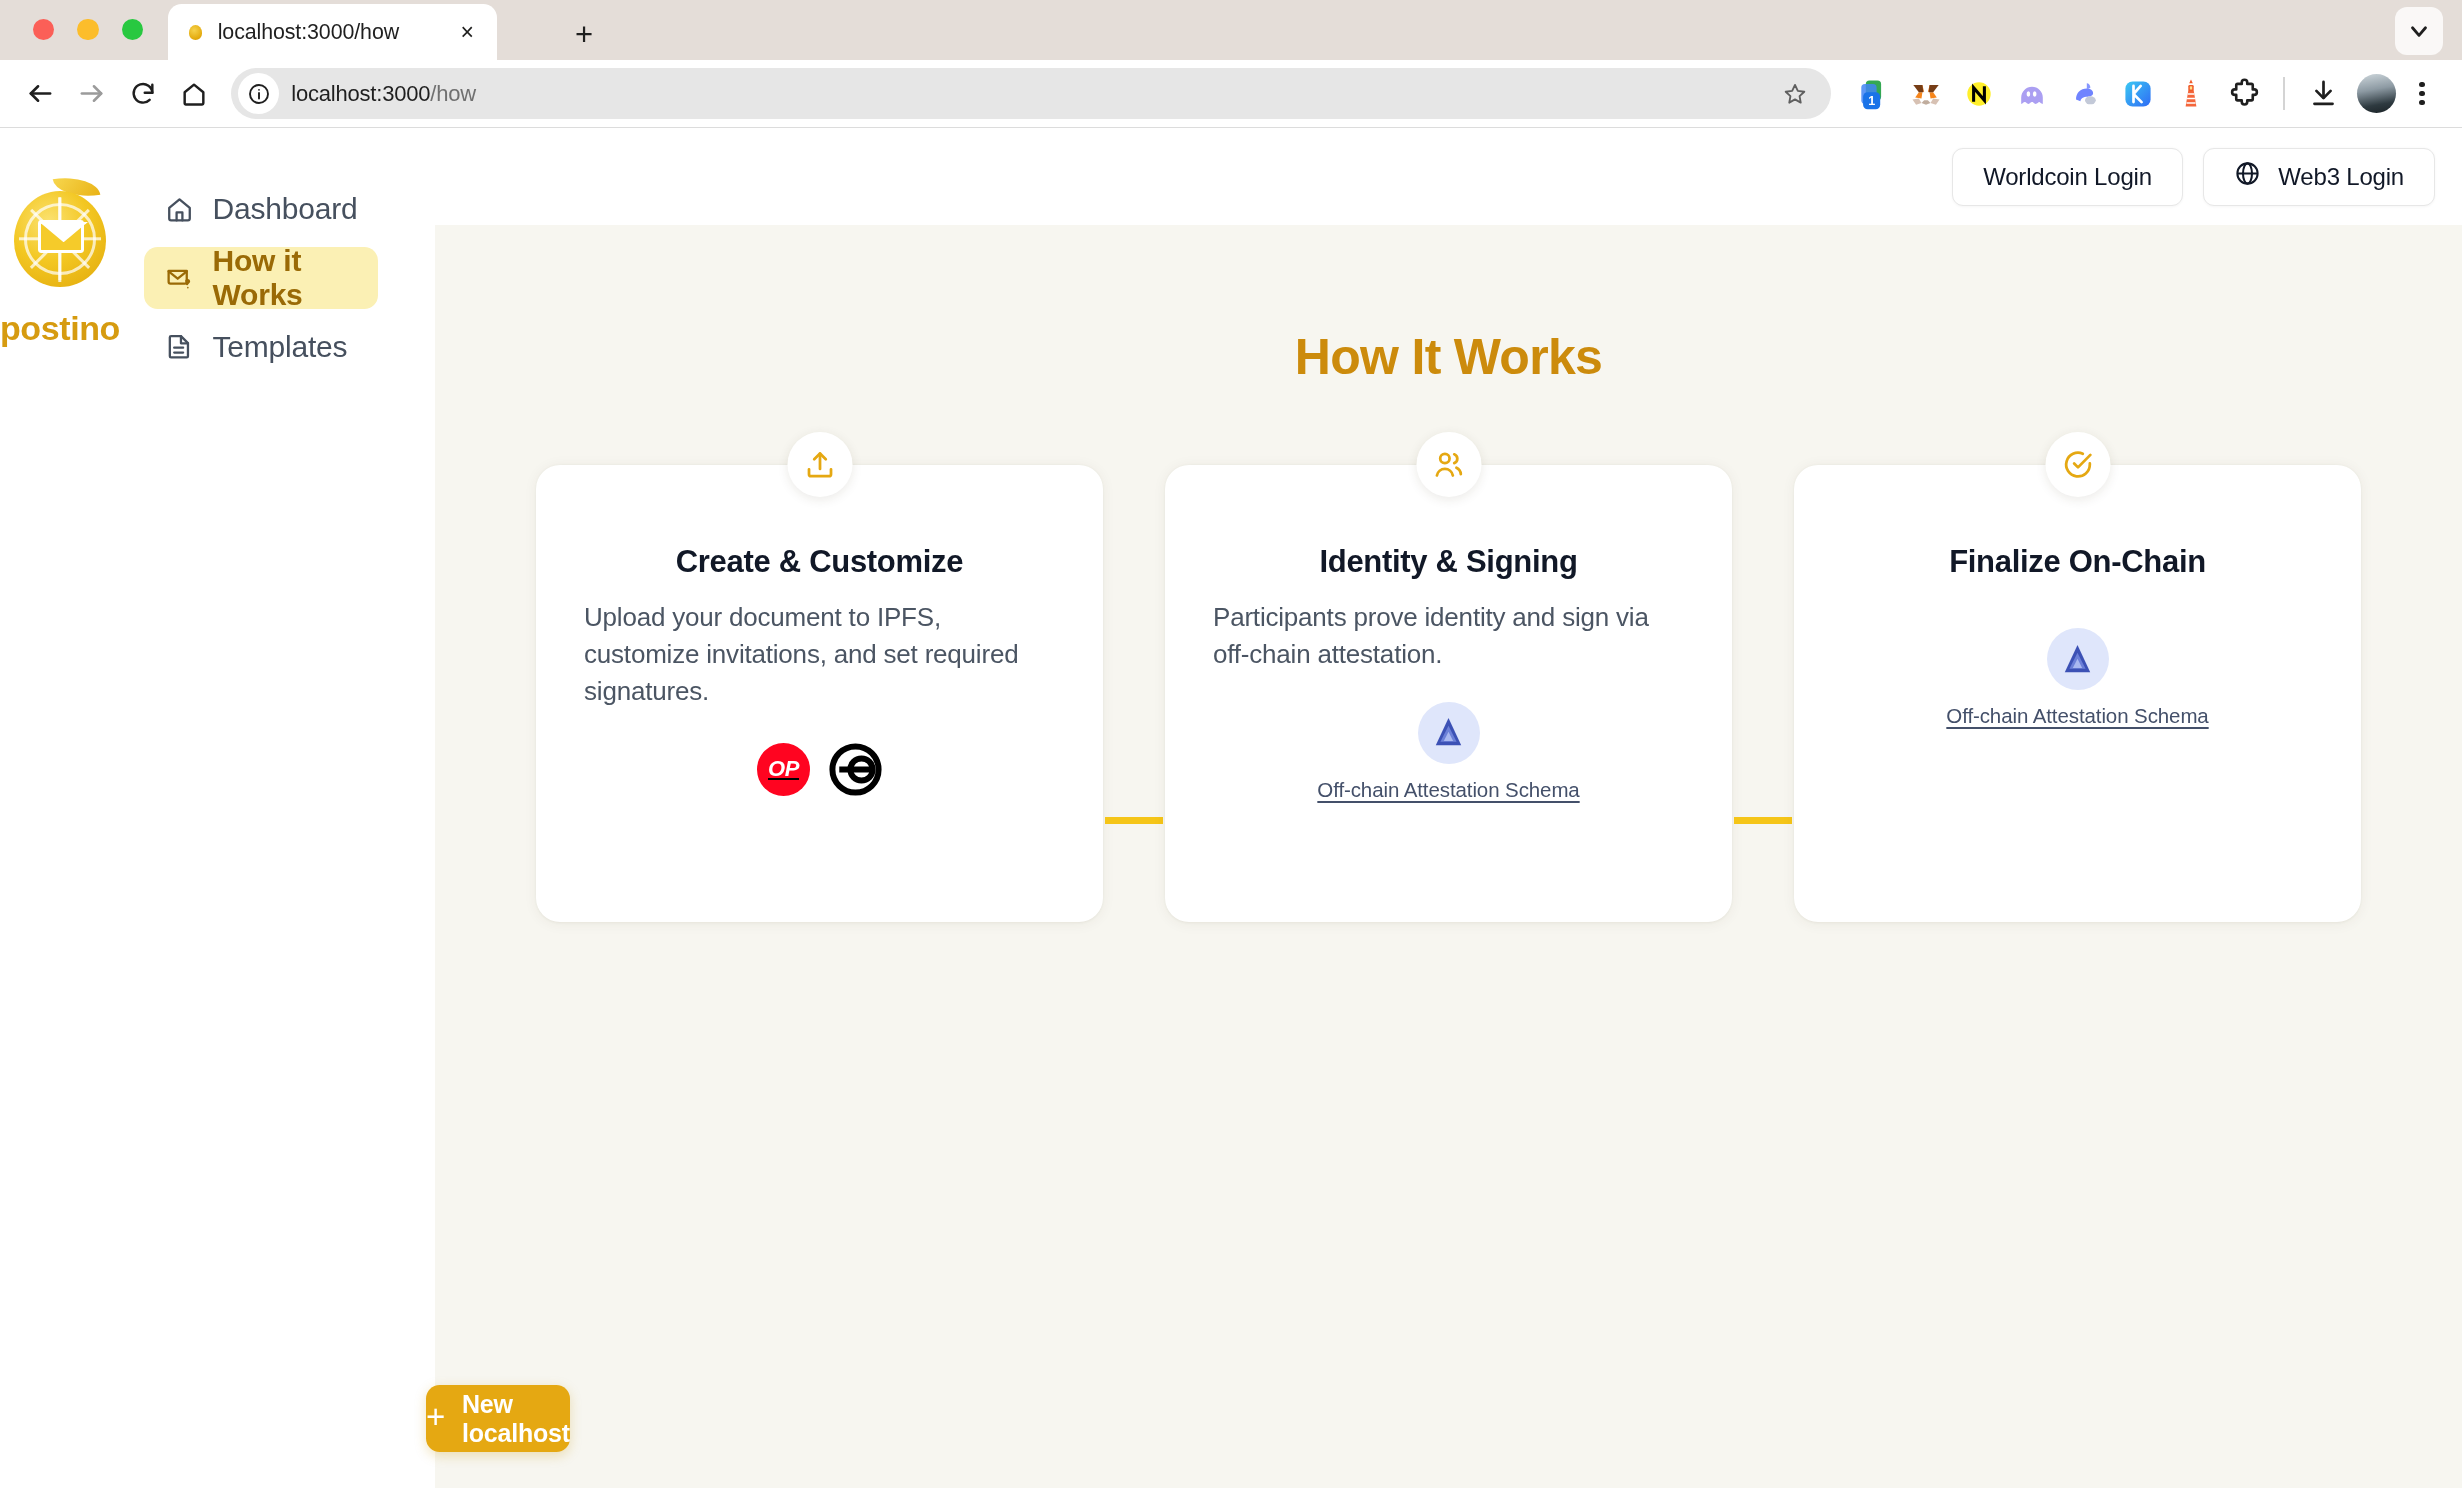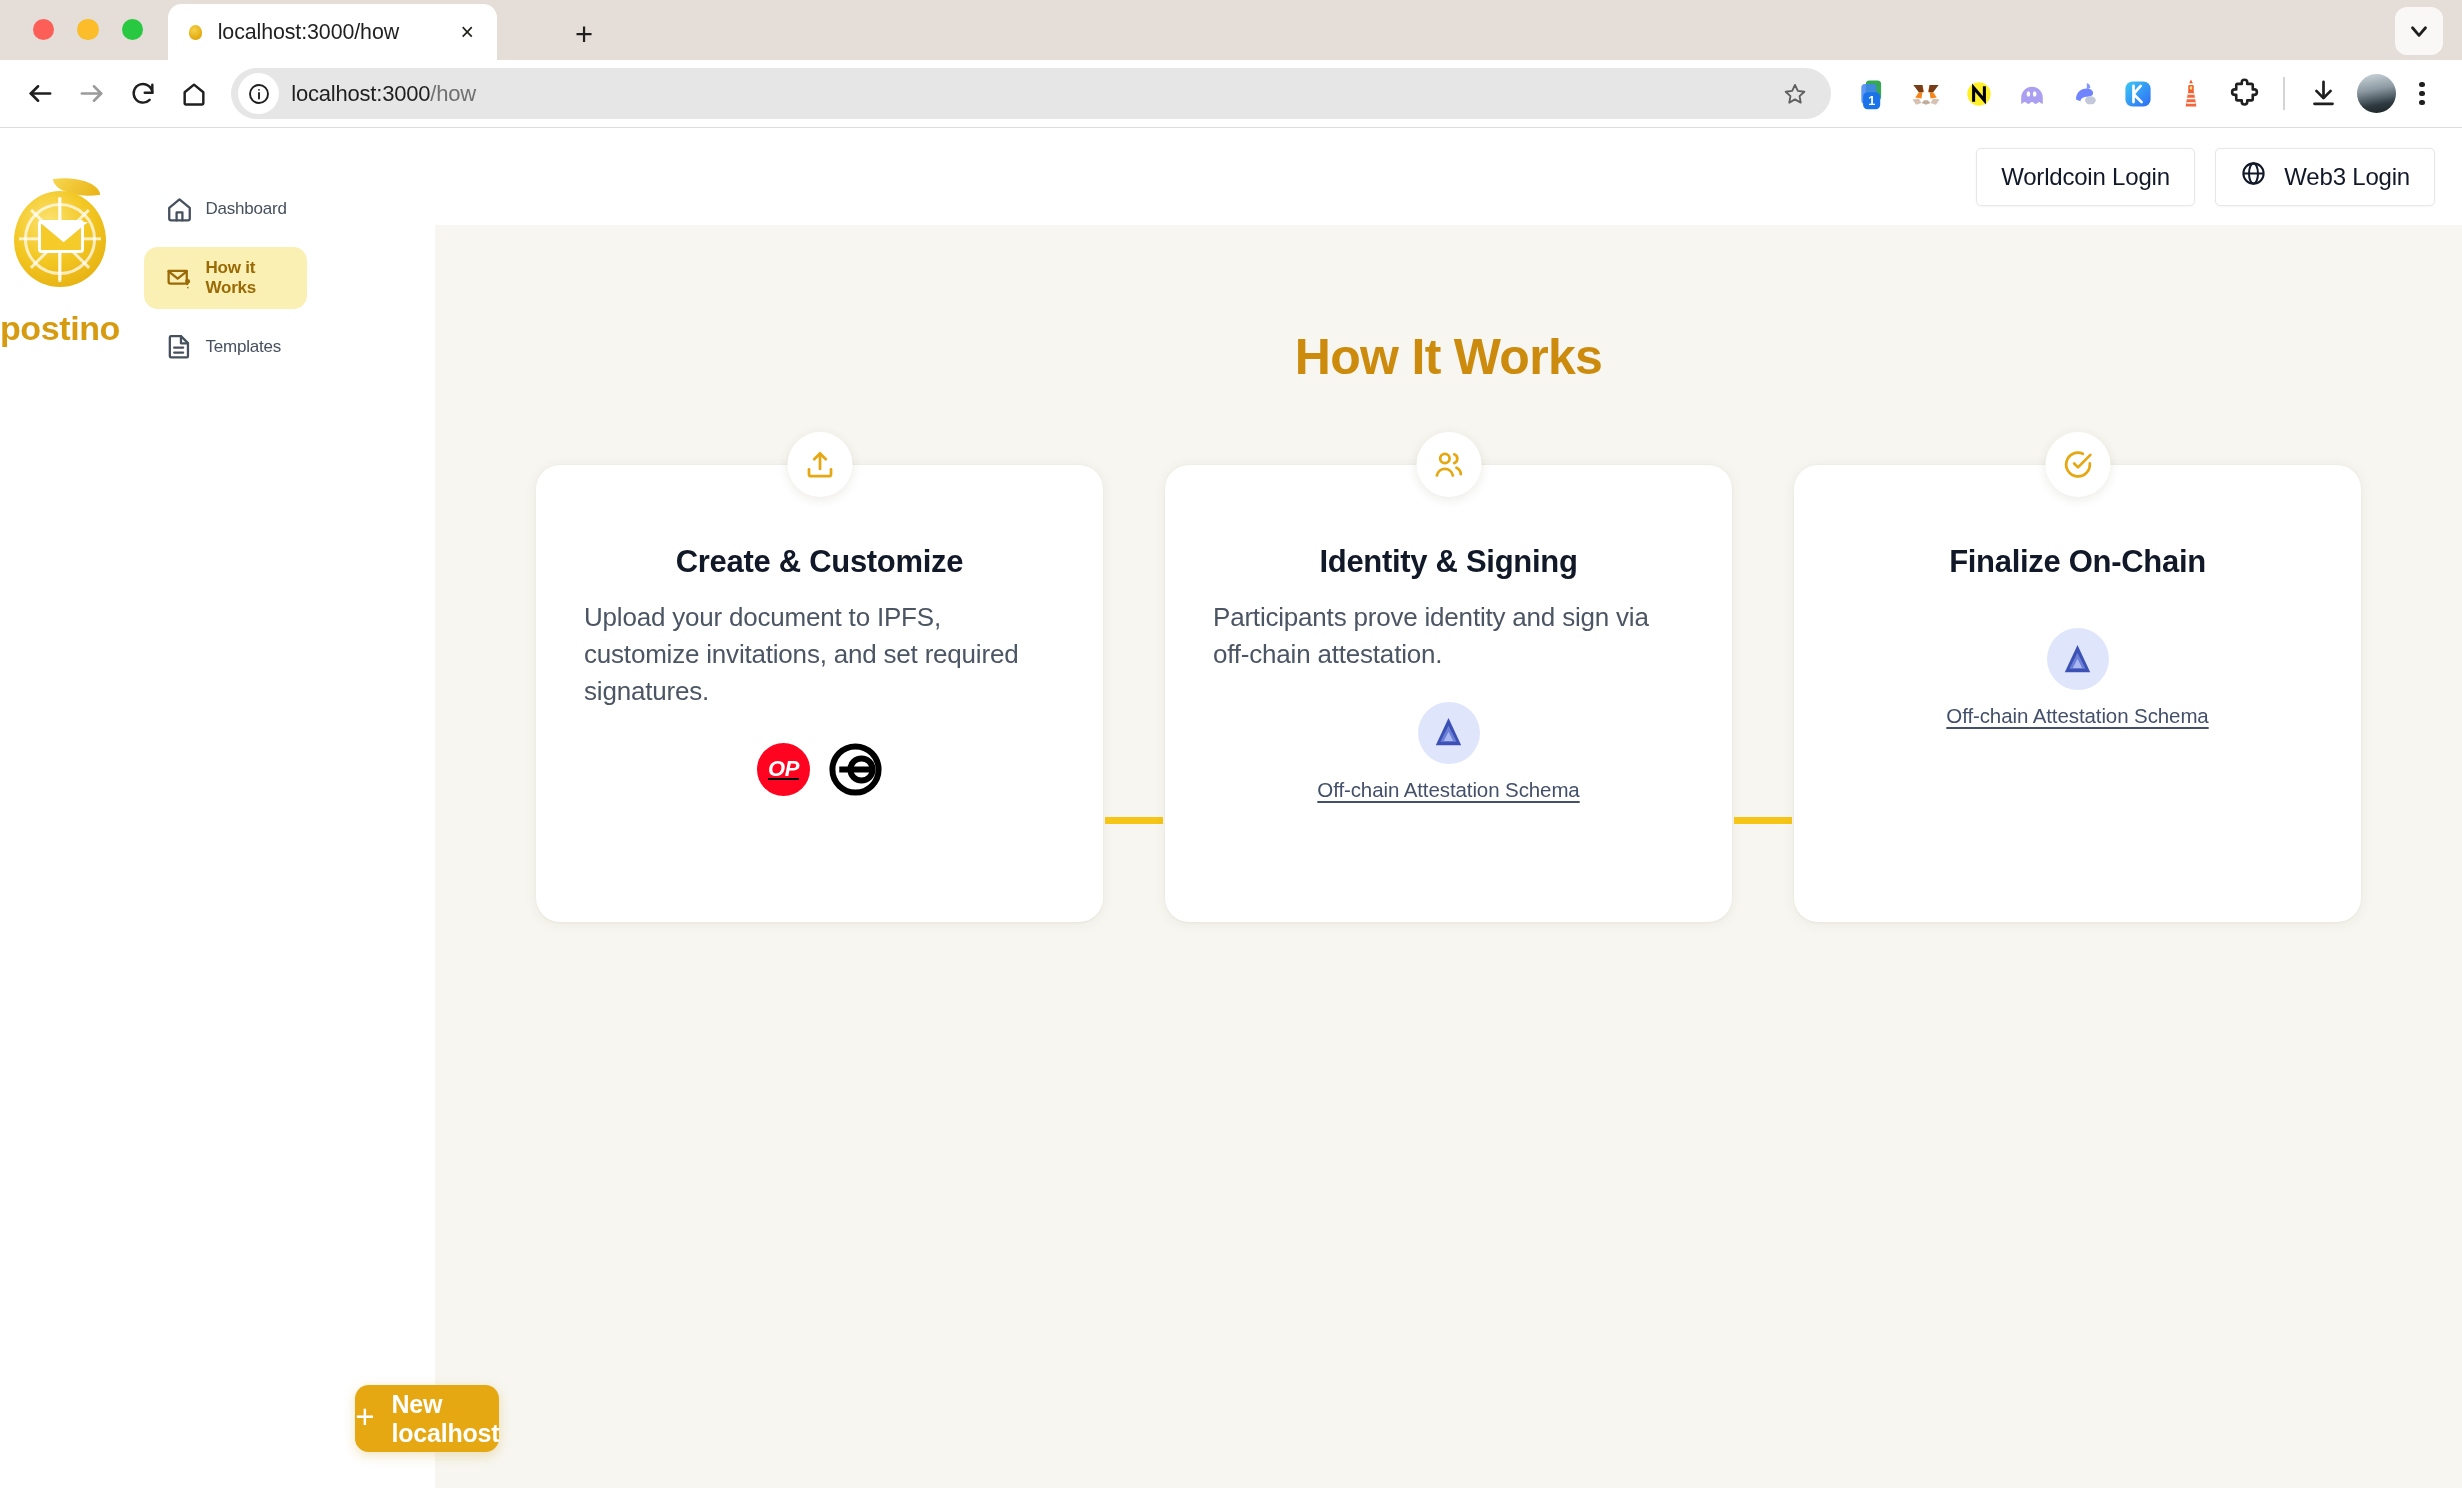--- a/index.html
+++ b/index.html
@@ -135,23 +135,23 @@
     transform: skewY(0deg);
     clip-path: polygon(0 0, 100% 0, 50% 100%);
     background: #ffffff;
   }
   .logo-text {
     margin-top: 17px; font-size: 34px; font-weight: 700; color: #d69b10; letter-spacing: -0.4px;
   }
 
   .nav { margin-top: 50px; display: flex; flex-direction: column; gap: 6.8px; padding: 0 24px; }
   .nav-item {
-    height: 62px; display: flex; align-items: center; gap: 10px;
+    height: 62px; display: flex; align-items: center; gap: 17px;
     padding: 0 20.5px; border-radius: 13.7px; color: #46505e;
-    font-size: 17px; font-weight: 500; letter-spacing: -0.2px;
+    font-size: 30px; font-weight: 500; letter-spacing: -0.2px;
   }
   .nav-item.active { background: #fbf0b4; color: #9a6a06; font-weight: 600; }
   .nav-ico { width: 31px; height: 31px; flex: 0 0 31px; display: flex; align-items: center; justify-content: center; }
 
   .newdoc-wrap { margin-top: auto; padding: 0 24px 36px 24px; }
   .newdoc {
     width: 100%; height: 67px; background: #e5a812; border-radius: 13.7px;
     display: flex; align-items: center; justify-content: center; gap: 17px;
     color: #ffffff; font-size: 25px; font-weight: 600; letter-spacing: -0.2px;
     box-shadow: 0 3.4px 12px rgba(200,150,10,.25);
@@ -159,22 +159,22 @@
   .newdoc .plus { font-size: 33px; font-weight: 400; line-height: 1; margin-top: -3.4px; }
 
   
   .main { flex: 1; position: relative; background: #ffffff; }
   .topbar {
     position: absolute; top: 0; left: 0; right: 0; height: 97px; background: #ffffff;
     display: flex; align-items: center; justify-content: flex-end; padding-right: 27px; gap: 20.5px;
     z-index: 2;
   }
   .login-btn {
-    height: 58px; border: 1.7px solid #e7e7e7; border-radius: 5px; background: #ffffff;
-    display: flex; align-items: center; gap: 17px; padding: 0 24px;
+    height: 58px; border: 1.7px solid #e7e7e7; border-radius: 11px; background: #ffffff;
+    display: flex; align-items: center; gap: 17px; padding: 0 30px;
     font-size: 24px; font-weight: 500; color: #111827; letter-spacing: -0.2px;
     box-shadow: 0 0.9px 2.6px rgba(0,0,0,.04);
   }
 
   .canvas {
     position: absolute; left: 0; right: 0; top: 97px; bottom: 0;
     background: #f7f6f0; overflow: hidden;
   }
   .title {
     text-align: center; margin-top: 103px; font-size: 50px; font-weight: 700;

